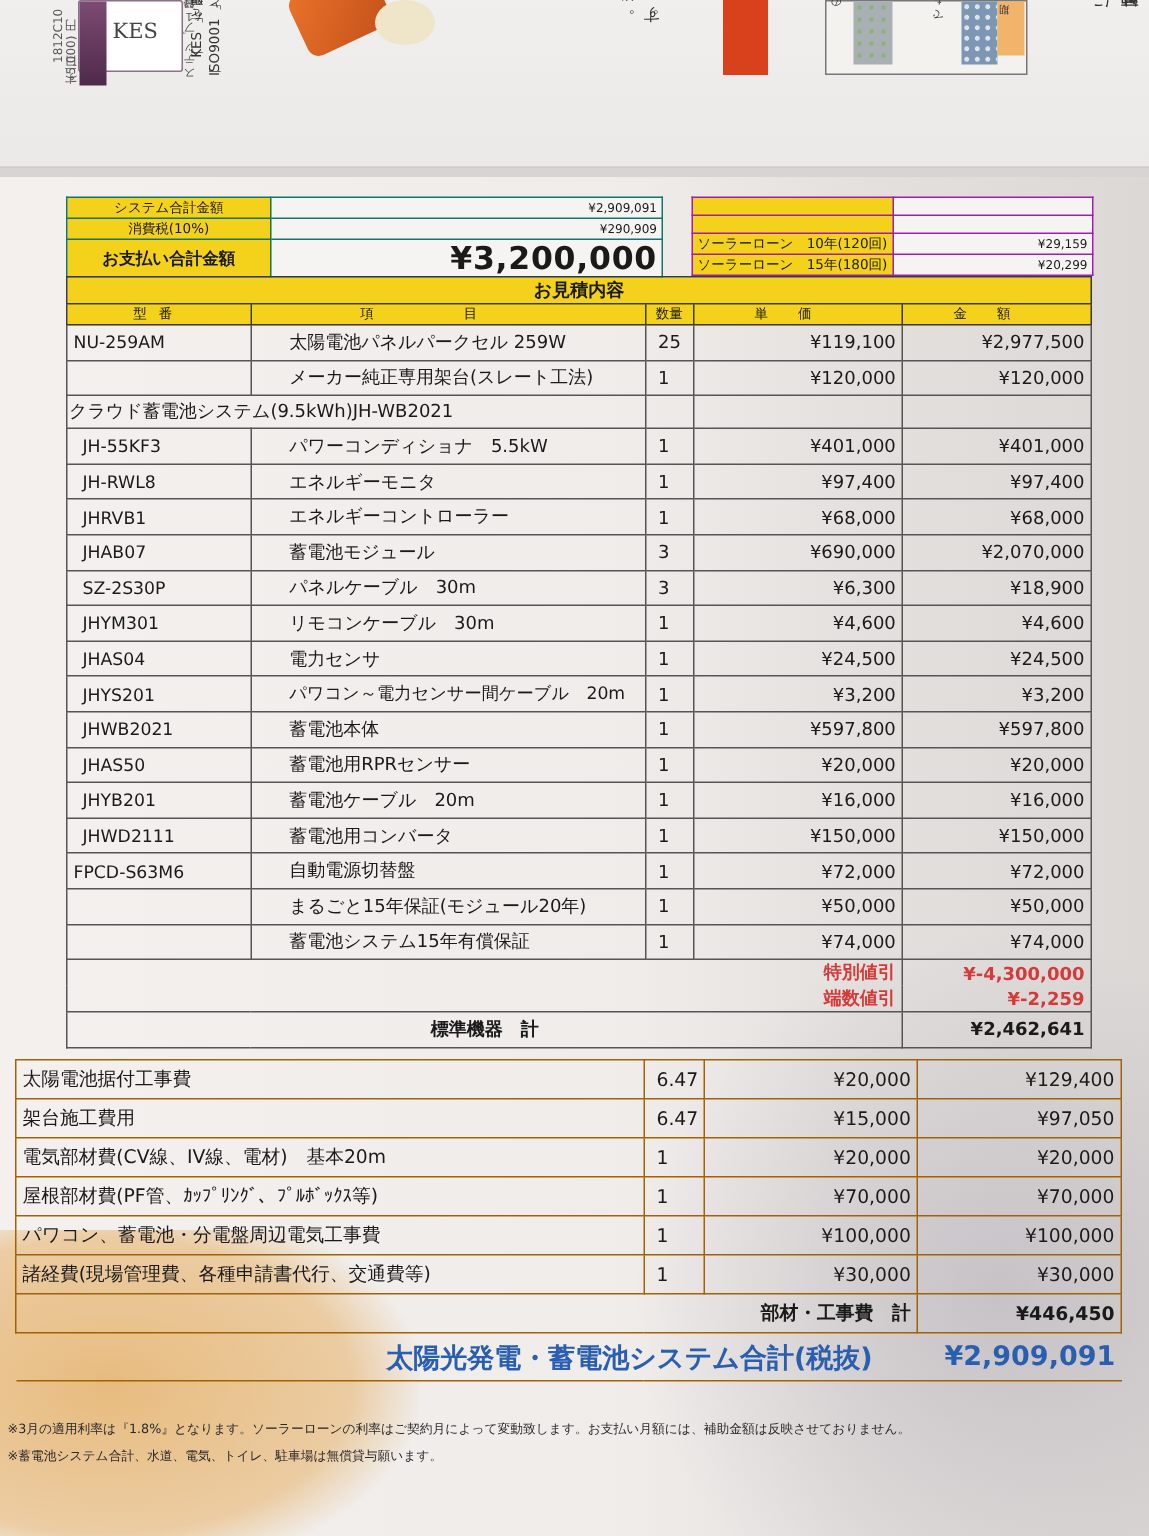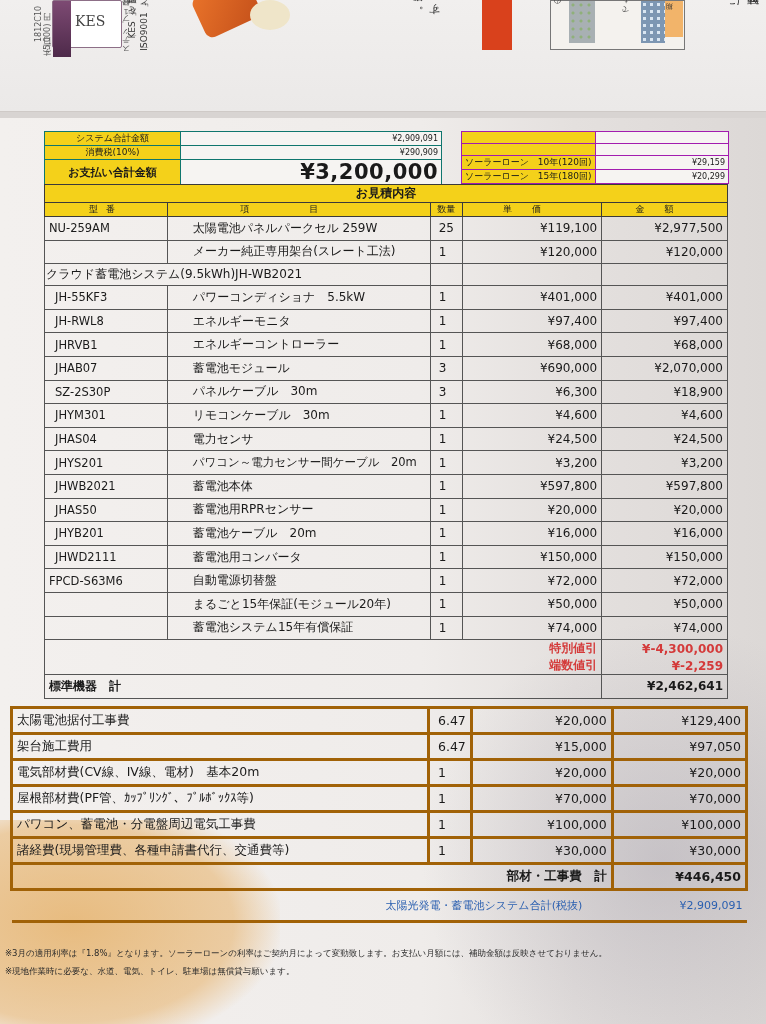--- a/index.html
+++ b/index.html
@@ -114,36 +114,36 @@
   .main .hdr td {
     background: #f4d11a; text-align: center; font-size: 9px; height: 13px;
     border-color: #3a3a3a; letter-spacing: 8px;
   }
   .main .c-model { width: 123px; font-size: 11.5px; }
   .main .c-item { width: 263px; padding-left: 25px; }
   .main .c-qty { width: 32px; text-align: left; padding-left: 8px; }
   .main .c-unit { width: 140px; text-align: right; }
   .main .c-amt { width: 126px; text-align: right; }
   .main .red { color: #d43a3a; text-align: right; font-weight: bold; }
-  .main .sub-label { text-align: left; font-weight: bold; }
+  .main .sub-label { text-align: center; font-weight: bold; }
   .main tr.disc td { height: 14px; }
   .main tr.disc td.red { font-size: 12px; }
   .main .grp td { height: 22px; }
   .pad-l { padding-left: 10px !important; }
 
   .lower {
     position: absolute; left: 10px; top: 706px; width: 738px; font-size: 12.5px;
   }
-  .lower td { border: 3px solid #a16207; height: 26px; padding: 0 4px; white-space: nowrap; }
+  .lower td { border: 1px solid #a16207; height: 26px; padding: 0 4px; white-space: nowrap; }
   .lower .l-item { width: 421px; }
   .lower .l-qty { width: 38px; text-align: left; padding-left: 8px; }
   .lower .l-unit { width: 143px; text-align: right; }
   .lower .l-amt { width: 136px; text-align: right; }
   .lower .sub-label { text-align: right; font-weight: bold; }
-  .lower tr.grand td { color: #2a5fb0; font-weight: normal; font-size: 11px; height: 32px; border-left: none; border-right: none; }
+  .lower tr.grand td { color: #2a5fb0; font-weight: bold; font-size: 18px; height: 32px; border-left: none; border-right: none; }
   .lower tr.grand .gl { text-align: right; padding-right: 30px; }
   .lower tr.grand .ga { text-align: right; }
 
   .notes {
     position: absolute; left: 0; top: 944px; width: 766px;
     font-size: 8.5px; color: #2a2a2a; line-height: 18px; padding-left: 5px;
   }
 </style>
 </head>
 <body>
@@ -416,14 +416,14 @@
   </tr>
   <tr class="grand">
     <td colspan="3" class="gl">太陽光発電・蓄電池システム合計(税抜)</td>
     <td class="ga">¥2,909,091</td>
   </tr>
 </tbody>
   </table>
 
 <div class="notes">
   <div>※3月の適用利率は『1.8%』となります。ソーラーローンの利率はご契約月によって変動致します。お支払い月額には、補助金額は反映させておりません。</div>
-  <div>※現地作業時に必要な、水道、電気、トイレ、駐車場は無償貸与願います。</div>
+  <div>※蓄電池システム合計、水道、電気、トイレ、駐車場は無償貸与願います。</div>
 </div>
 
 </body></html>

